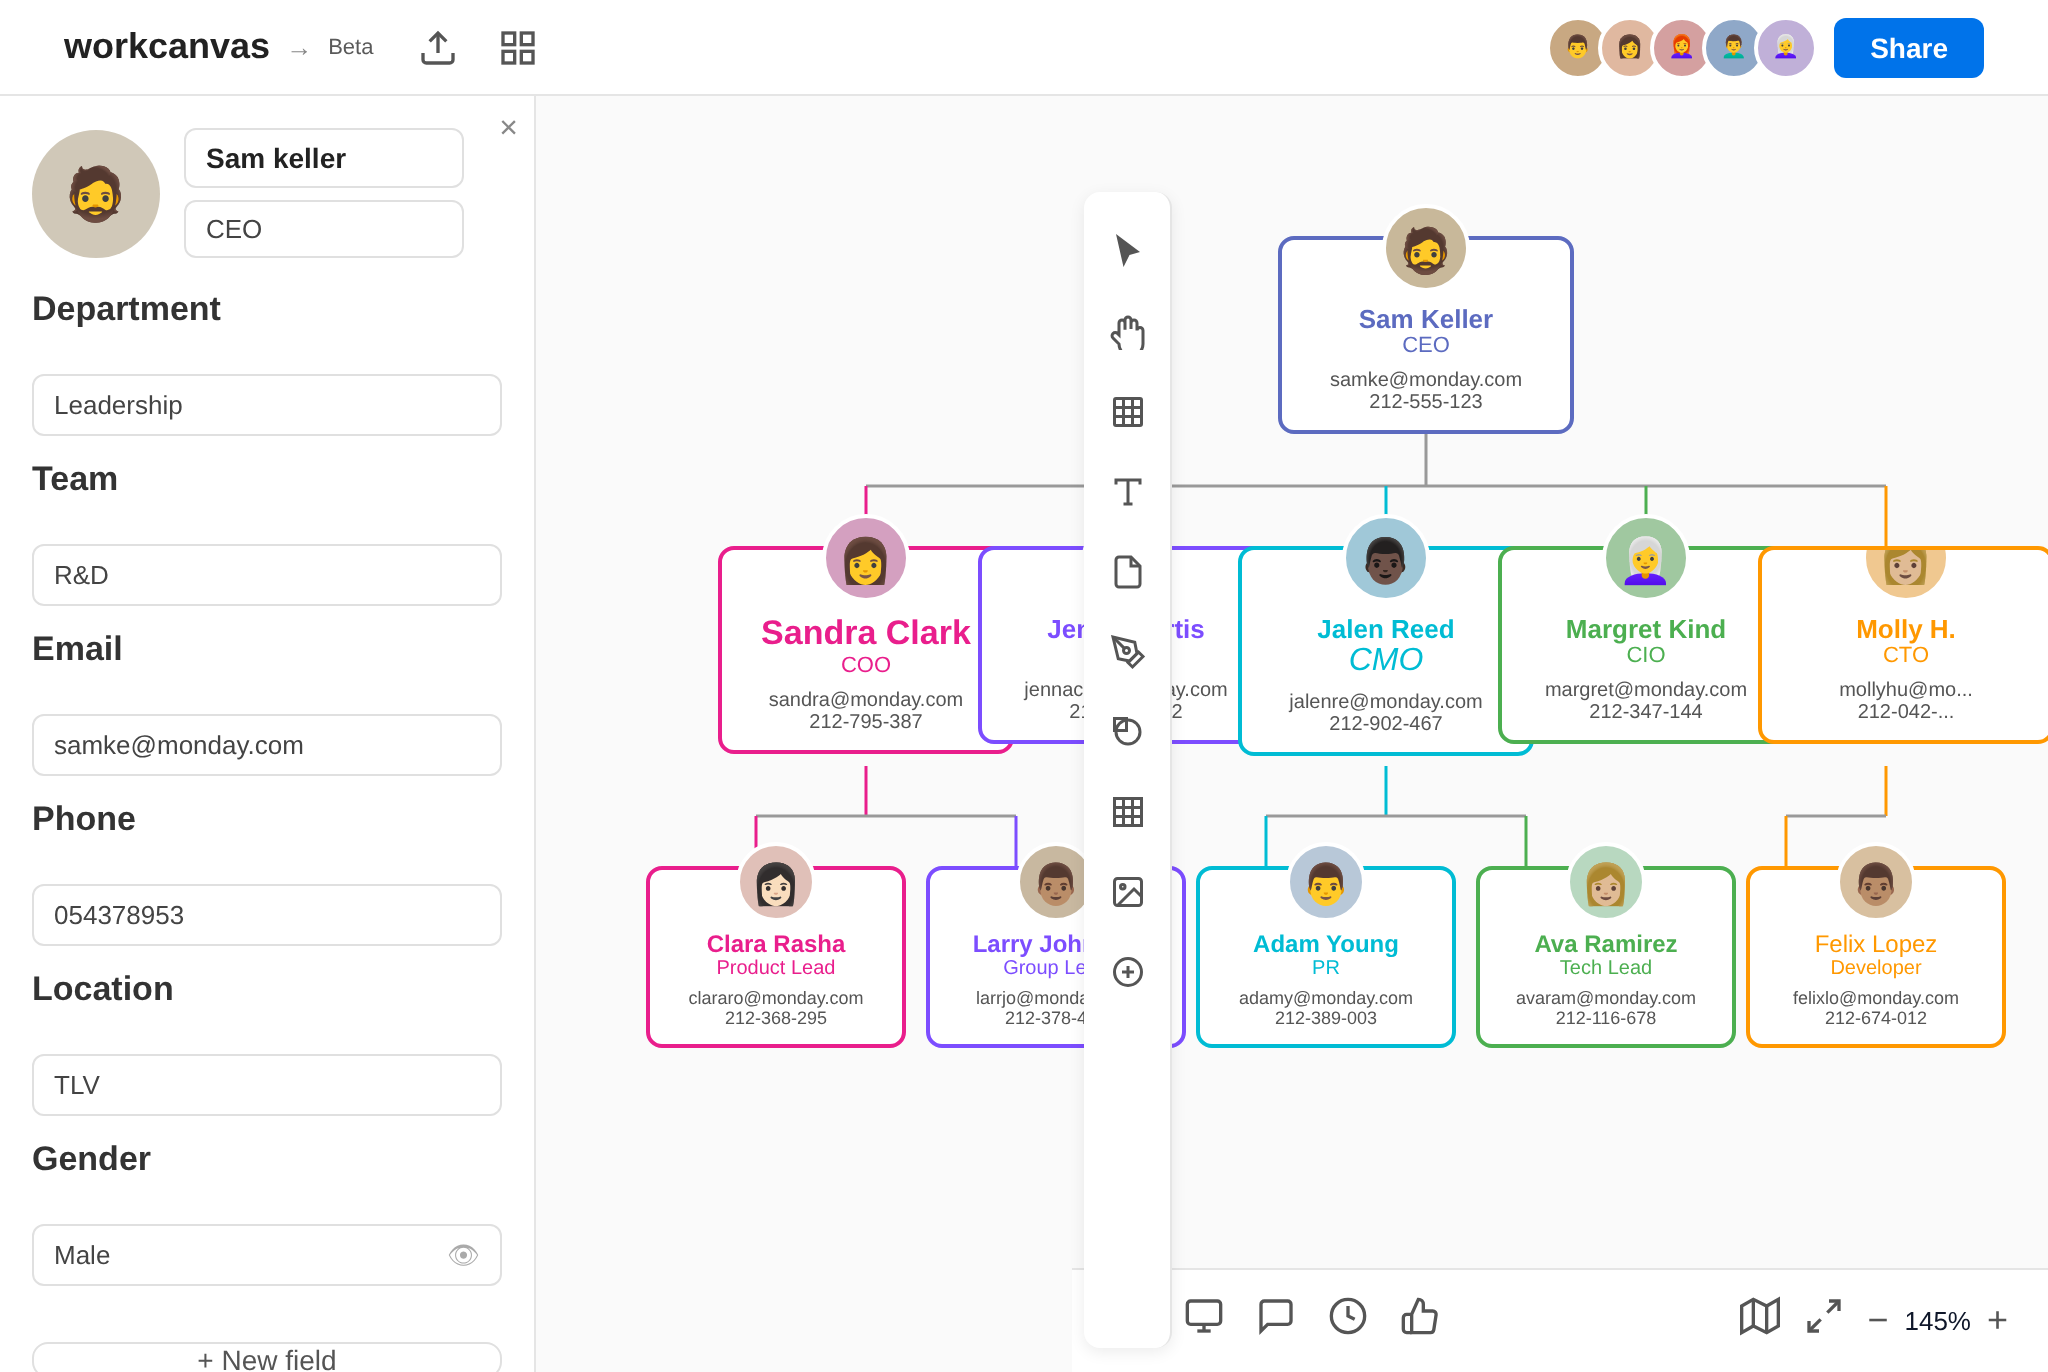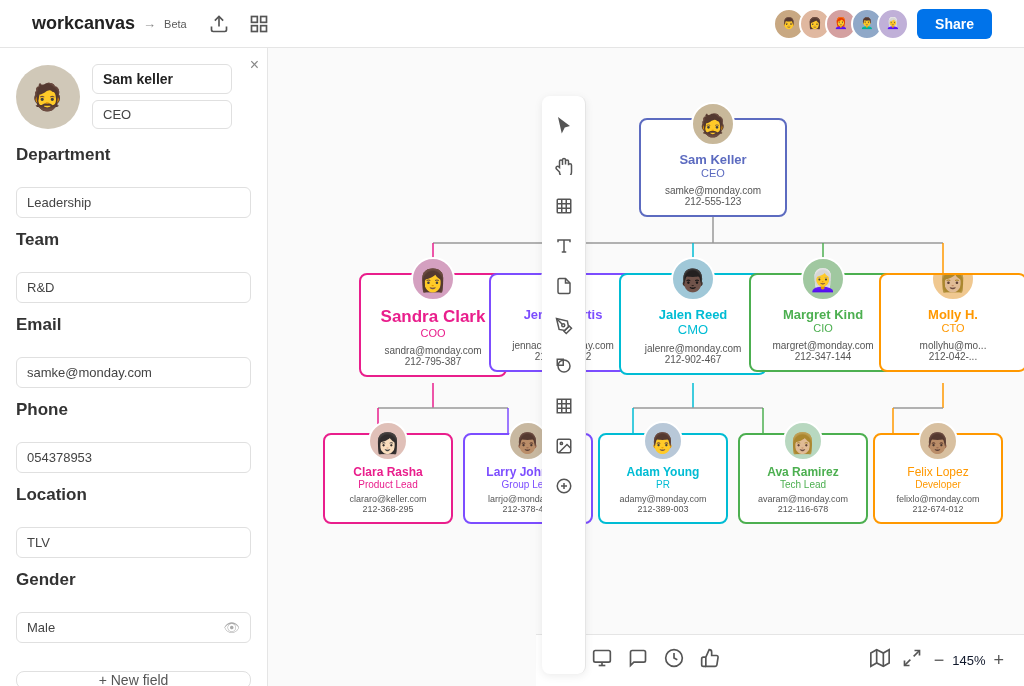--- a/index.html
+++ b/index.html
@@ -311,21 +311,21 @@
         <div style="width:44px;height:44px;border-radius:50%;background:#b8a0d8;margin:-28px auto 6px;border:2px solid #fff;overflow:hidden;font-size:22px;line-height:44px;">👩‍🦱</div>
         <div style="font-size:13px;font-weight:700;color:#7c4dff;">Jenna Curtis</div>
         <div style="font-size:11px;color:#7c4dff;margin-bottom:6px;">CFO</div>
         <div style="font-size:10px;color:#555;">jennacu@monday.com</div>
         <div style="font-size:10px;color:#555;">212-093-122</div>
       </div>
 
       <div style="position:absolute;left:296px;top:225px;width:148px;border:2px solid #00bcd4;border-radius:8px;background:#fff;padding:10px 8px 8px;text-align:center;">
         <div style="width:44px;height:44px;border-radius:50%;background:#a0c8d8;margin:-28px auto 6px;border:2px solid #fff;overflow:hidden;font-size:22px;line-height:44px;">👨🏿</div>
         <div style="font-size:13px;font-weight:700;color:#00bcd4;">Jalen Reed</div>
-        <div style="font-size:13px;color:#00bcd4;margin-bottom:6px;">CMO</div>
+        <div style="font-size:16px;color:#00bcd4;margin-bottom:6px;font-style:italic;">CMO</div>
         <div style="font-size:10px;color:#555;">jalenre@monday.com</div>
         <div style="font-size:10px;color:#555;">212-902-467</div>
       </div>
 
       <div style="position:absolute;left:426px;top:225px;width:148px;border:2px solid #4caf50;border-radius:8px;background:#fff;padding:10px 8px 8px;text-align:center;">
         <div style="width:44px;height:44px;border-radius:50%;background:#a0c8a0;margin:-28px auto 6px;border:2px solid #fff;overflow:hidden;font-size:22px;line-height:44px;">👩‍🦳</div>
         <div style="font-size:13px;font-weight:700;color:#4caf50;">Margret Kind</div>
         <div style="font-size:11px;color:#4caf50;margin-bottom:6px;">CIO</div>
         <div style="font-size:10px;color:#555;">margret@monday.com</div>
         <div style="font-size:10px;color:#555;">212-347-144</div>
@@ -336,21 +336,21 @@
         <div style="font-size:13px;font-weight:700;color:#ff9800;">Molly H.</div>
         <div style="font-size:11px;color:#ff9800;margin-bottom:6px;">CTO</div>
         <div style="font-size:10px;color:#555;">mollyhu@mo...</div>
         <div style="font-size:10px;color:#555;">212-042-...</div>
       </div>
 
       <div style="position:absolute;left:0px;top:385px;width:130px;border:2px solid #e91e8c;border-radius:8px;background:#fff;padding:10px 8px 8px;text-align:center;">
         <div style="width:40px;height:40px;border-radius:50%;background:#e0c0b8;margin:-24px auto 4px;border:2px solid #fff;overflow:hidden;font-size:20px;line-height:40px;">👩🏻</div>
         <div style="font-size:12px;font-weight:700;color:#e91e8c;">Clara Rasha</div>
         <div style="font-size:10px;color:#e91e8c;margin-bottom:4px;">Product Lead</div>
-        <div style="font-size:9px;color:#555;">clararo@keller.com</div>
+        <div style="font-size:9px;color:#555;">clararo@monday.com</div>
         <div style="font-size:9px;color:#555;">212-368-295</div>
       </div>
 
       <div style="position:absolute;left:140px;top:385px;width:130px;border:2px solid #7c4dff;border-radius:8px;background:#fff;padding:10px 8px 8px;text-align:center;">
         <div style="width:40px;height:40px;border-radius:50%;background:#c8b8a0;margin:-24px auto 4px;border:2px solid #fff;overflow:hidden;font-size:20px;line-height:40px;">👨🏽</div>
         <div style="font-size:12px;font-weight:700;color:#7c4dff;">Larry Johnson</div>
         <div style="font-size:10px;color:#7c4dff;margin-bottom:4px;">Group Lead</div>
         <div style="font-size:9px;color:#555;">larrjo@monday.com</div>
         <div style="font-size:9px;color:#555;">212-378-450</div>
       </div>

